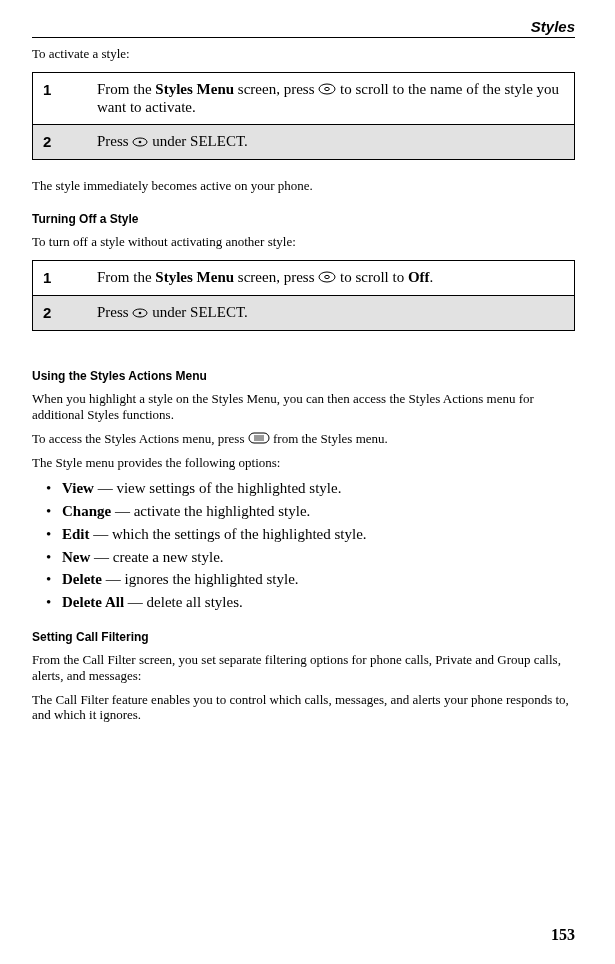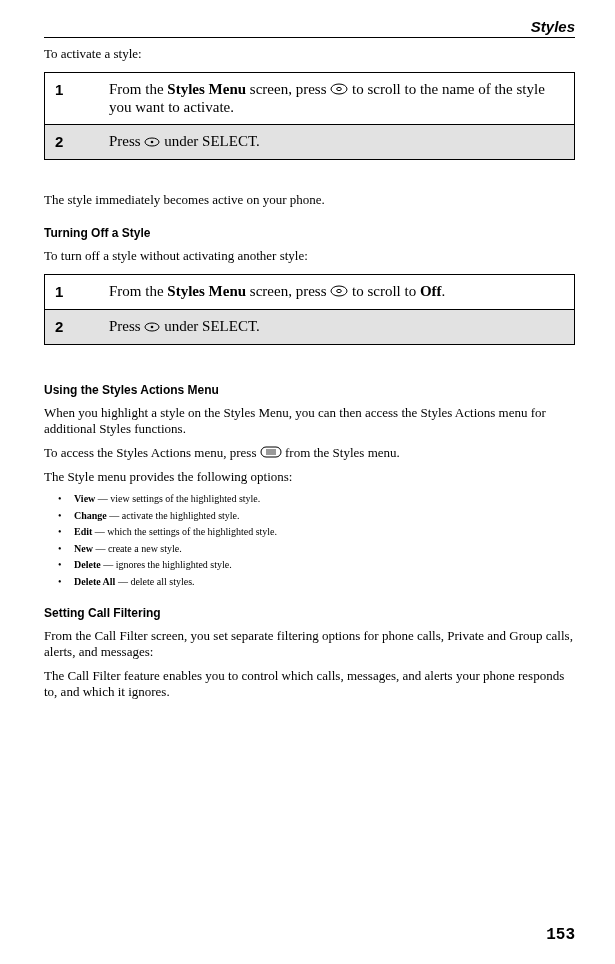--- a/index.html
+++ b/index.html
@@ -6,21 +6,21 @@
     margin: 0;
     padding: 0;
     background: #fff;
     font-family: "Times New Roman", Times, serif;
     color: #000;
   }
   .page {
     box-sizing: border-box;
     width: 615px;
     height: 964px;
-    padding: 18px 40px 20px 44px;
+    padding: 18px 40px 20px 32px;
     position: relative;
   }
   .running-head {
     text-align: right;
     font-family: Arial, Helvetica, sans-serif;
     font-weight: bold;
     font-style: italic;
     font-size: 15px;
     margin-bottom: 2px;
   }
@@ -68,37 +68,37 @@
   .nav-icon, .key-icon, .menu-icon {
     display: inline-block;
     vertical-align: middle;
   }
   ul.opts {
     list-style: none;
     padding: 0;
     margin: 6px 0;
   }
   ul.opts li {
-    font-size: 10px;
+    font-size: 15px;
     line-height: 1.25;
     padding-left: 30px;
     text-indent: -16px;
     margin: 2px 0 4px 0;
   }
   ul.opts li::before {
     content: "•";
     display: inline-block;
     width: 16px;
     text-indent: 0;
   }
   .pagenum {
     position: absolute;
     right: 40px;
     bottom: 20px;
-    font-family: Liberation Mono, monospace;
+    font-family: Liberation Serif, serif;
     font-weight: bold;
     font-size: 16px;
   }
 </style>
 </head>
 <body>
 
 <div class="page">
 
   <div class="running-head">Styles</div>
@@ -122,21 +122,21 @@
       <td class="txt">
         <span>Press </span><span class="key-icon"><svg width="16" height="10" viewBox="0 0 16 10">
                 <ellipse cx="8" cy="5" rx="7" ry="4" fill="none" stroke="#000" stroke-width="1"></ellipse>
                 <circle cx="8" cy="5" r="1.3" fill="#000"></circle>
               </svg></span><span> under SELECT.</span>
       </td>
     </tr>
   </tbody>
     </table>
 
-  <p style="margin-top:32px">The style immediately becomes active on your phone.</p>
+  <p style="margin-top:18px">The style immediately becomes active on your phone.</p>
 
   <h2 class="section">Turning Off a Style</h2>
   <p>To turn off a style without activating another style:</p>
 
   <table class="steps">
     <tbody>
         <tr>
       <td class="num">1</td>
       <td class="txt">
         <span>From the </span><span class="bold">Styles Menu</span><span> screen, press </span><span class="nav-icon"><svg width="18" height="12" viewBox="0 0 18 12">

